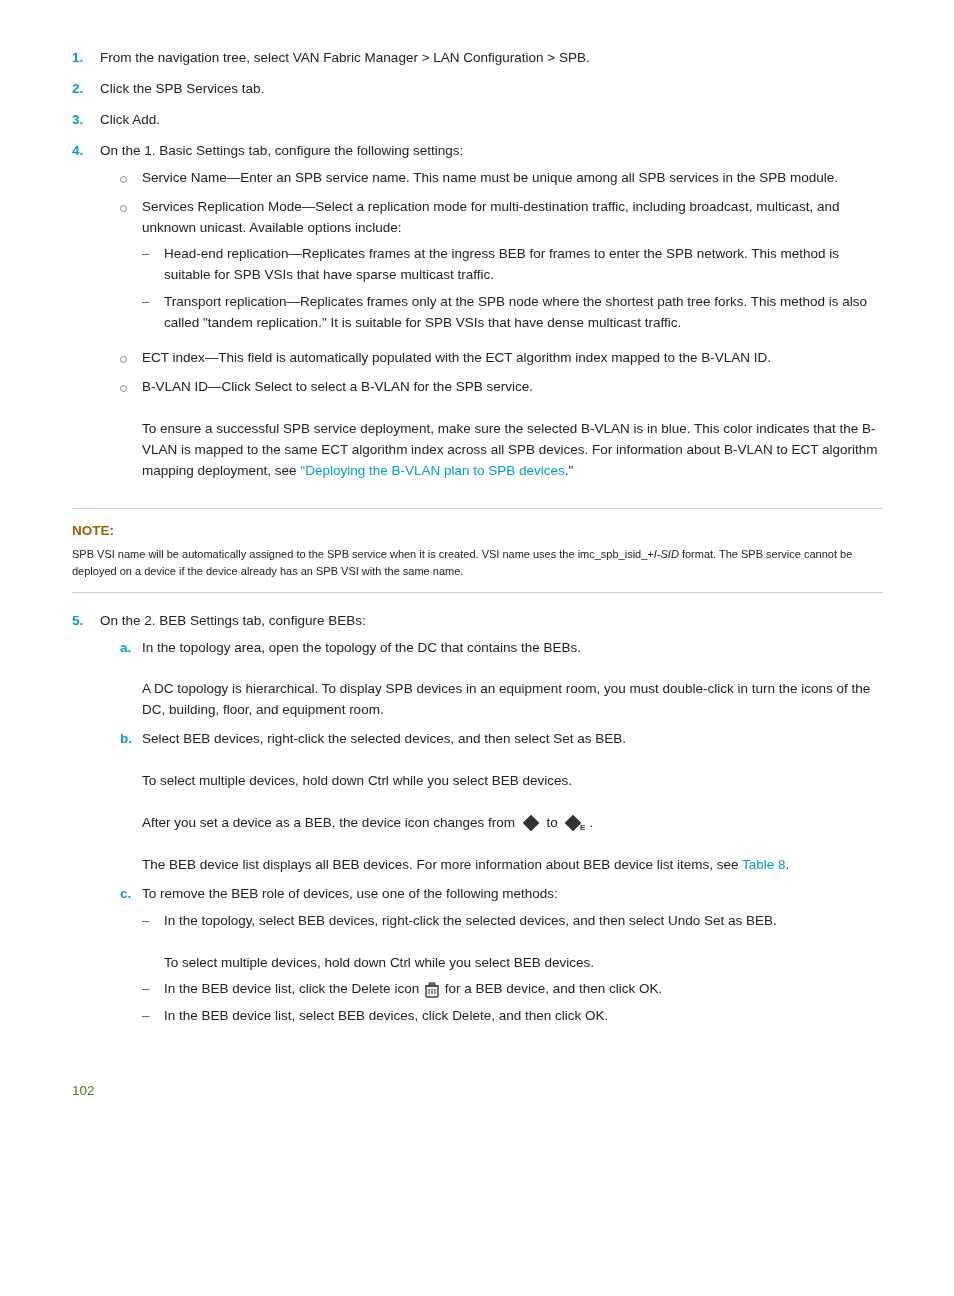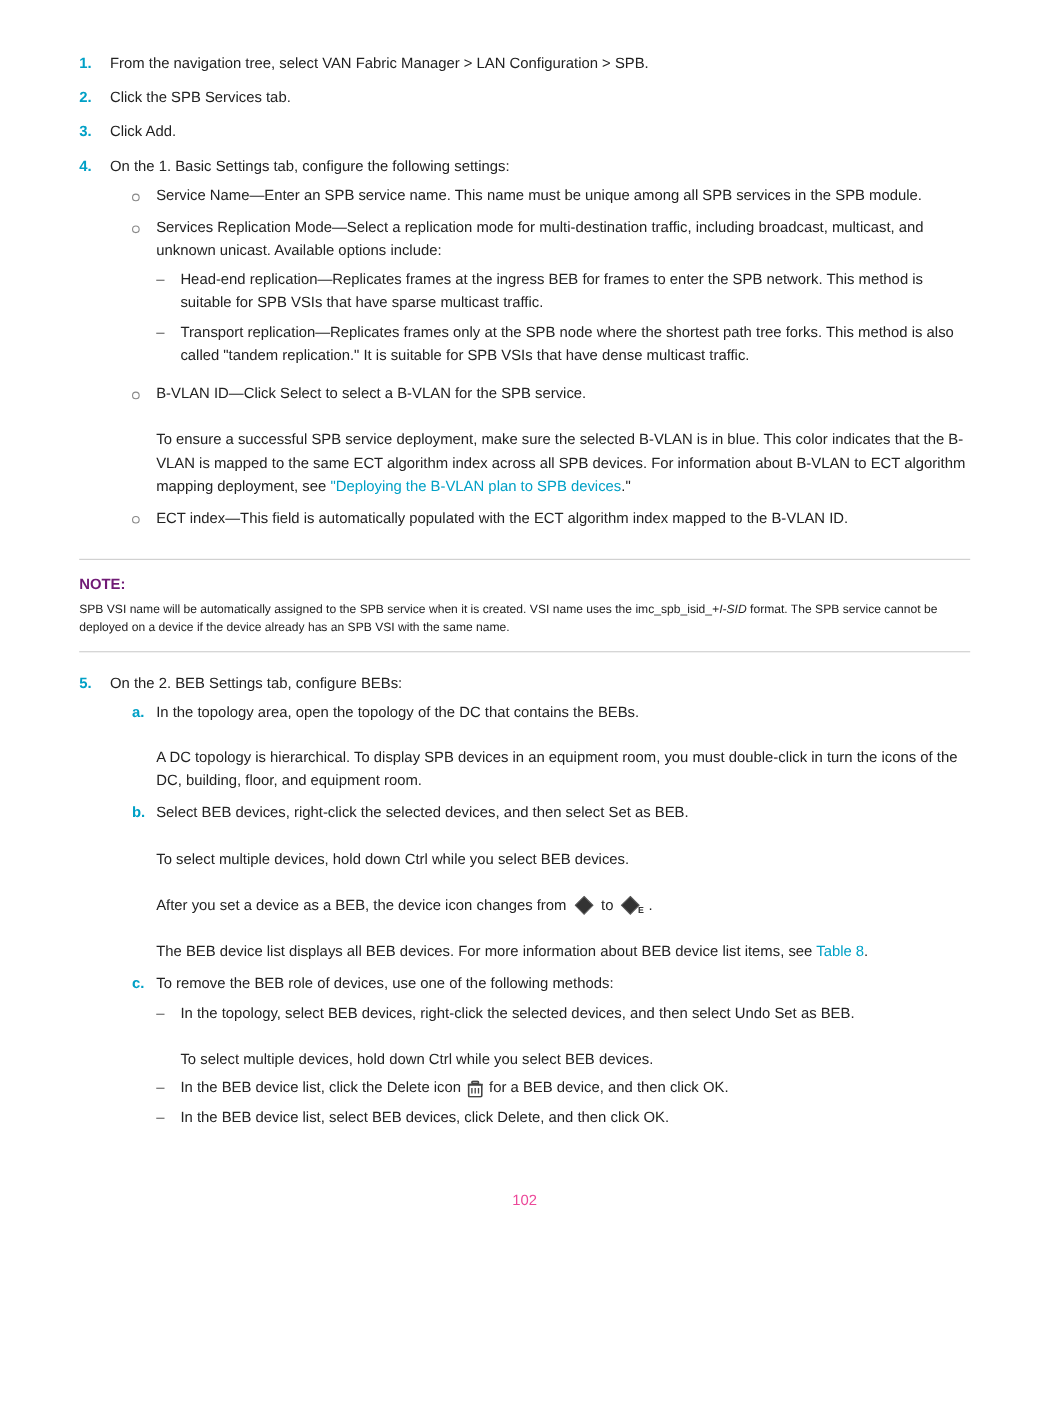--- a/index.html
+++ b/index.html
@@ -26,27 +26,27 @@
     .dash-sym { min-width: 22px; color: #555; }
     .dash-content { flex: 1; }
     b { font-weight: normal; }
     a { color: #00a0c6; text-decoration: none; }
     .note-box {
       border-top: 1px solid #ccc;
       border-bottom: 1px solid #ccc;
       padding: 12px 0 12px 0;
       margin: 18px 0 18px 0;
     }
-    .note-label { color: #701a75; font-weight: bold; margin-bottom: 4px; }
+    .note-label { color: #a16207; font-weight: bold; margin-bottom: 4px; }
     .note-text { font-size: 11px; }
     .page-num {
-      text-align: center;
+      text-align: left;
       margin-top: 40px;
       font-size: 13.5px;
-      color: #ec4899;
+      color: #4d7c0f;
     }
     .circle-bullet { 
       display: inline-block;
       width: 7px; height: 7px;
       border-radius: 50%;
       border: 1.5px solid #888;
       margin-right: 8px;
       margin-top: 5px;
       flex-shrink: 0;
     }
@@ -110,31 +110,31 @@
                 </span>
               </li>
             </ul>
           </span>
         </li>
 
 
         <li>
           <span class="sub-bullet"><span class="circle-bullet"></span></span>
           <span class="sub-content">
+            <b>ECT index</b>—This field is automatically populated with the ECT algorithm index mapped to the B-VLAN ID.
+          </span>
+        </li>
+
+        <li>
+          <span class="sub-bullet"><span class="circle-bullet"></span></span>
+          <span class="sub-content">
             <b>B-VLAN ID</b>—Click <b>Select</b> to select a B-VLAN for the SPB service.
             <br><br>
             To ensure a successful SPB service deployment, make sure the selected B-VLAN is in blue. This color indicates that the B-VLAN is mapped to the same ECT algorithm index across all SPB devices. For information about B-VLAN to ECT algorithm mapping deployment, see
             <a href="#">"Deploying the B-VLAN plan to SPB devices</a>."
-          </span>
-        </li>
-
-        <li>
-          <span class="sub-bullet"><span class="circle-bullet"></span></span>
-          <span class="sub-content">
-            <b>ECT index</b>—This field is automatically populated with the ECT algorithm index mapped to the B-VLAN ID.
           </span>
         </li>
       </ul>
     </span>
   </li>
 </ol>
 
 <div class="note-box">
   <div class="note-label">NOTE:</div>
   <div class="note-text">

